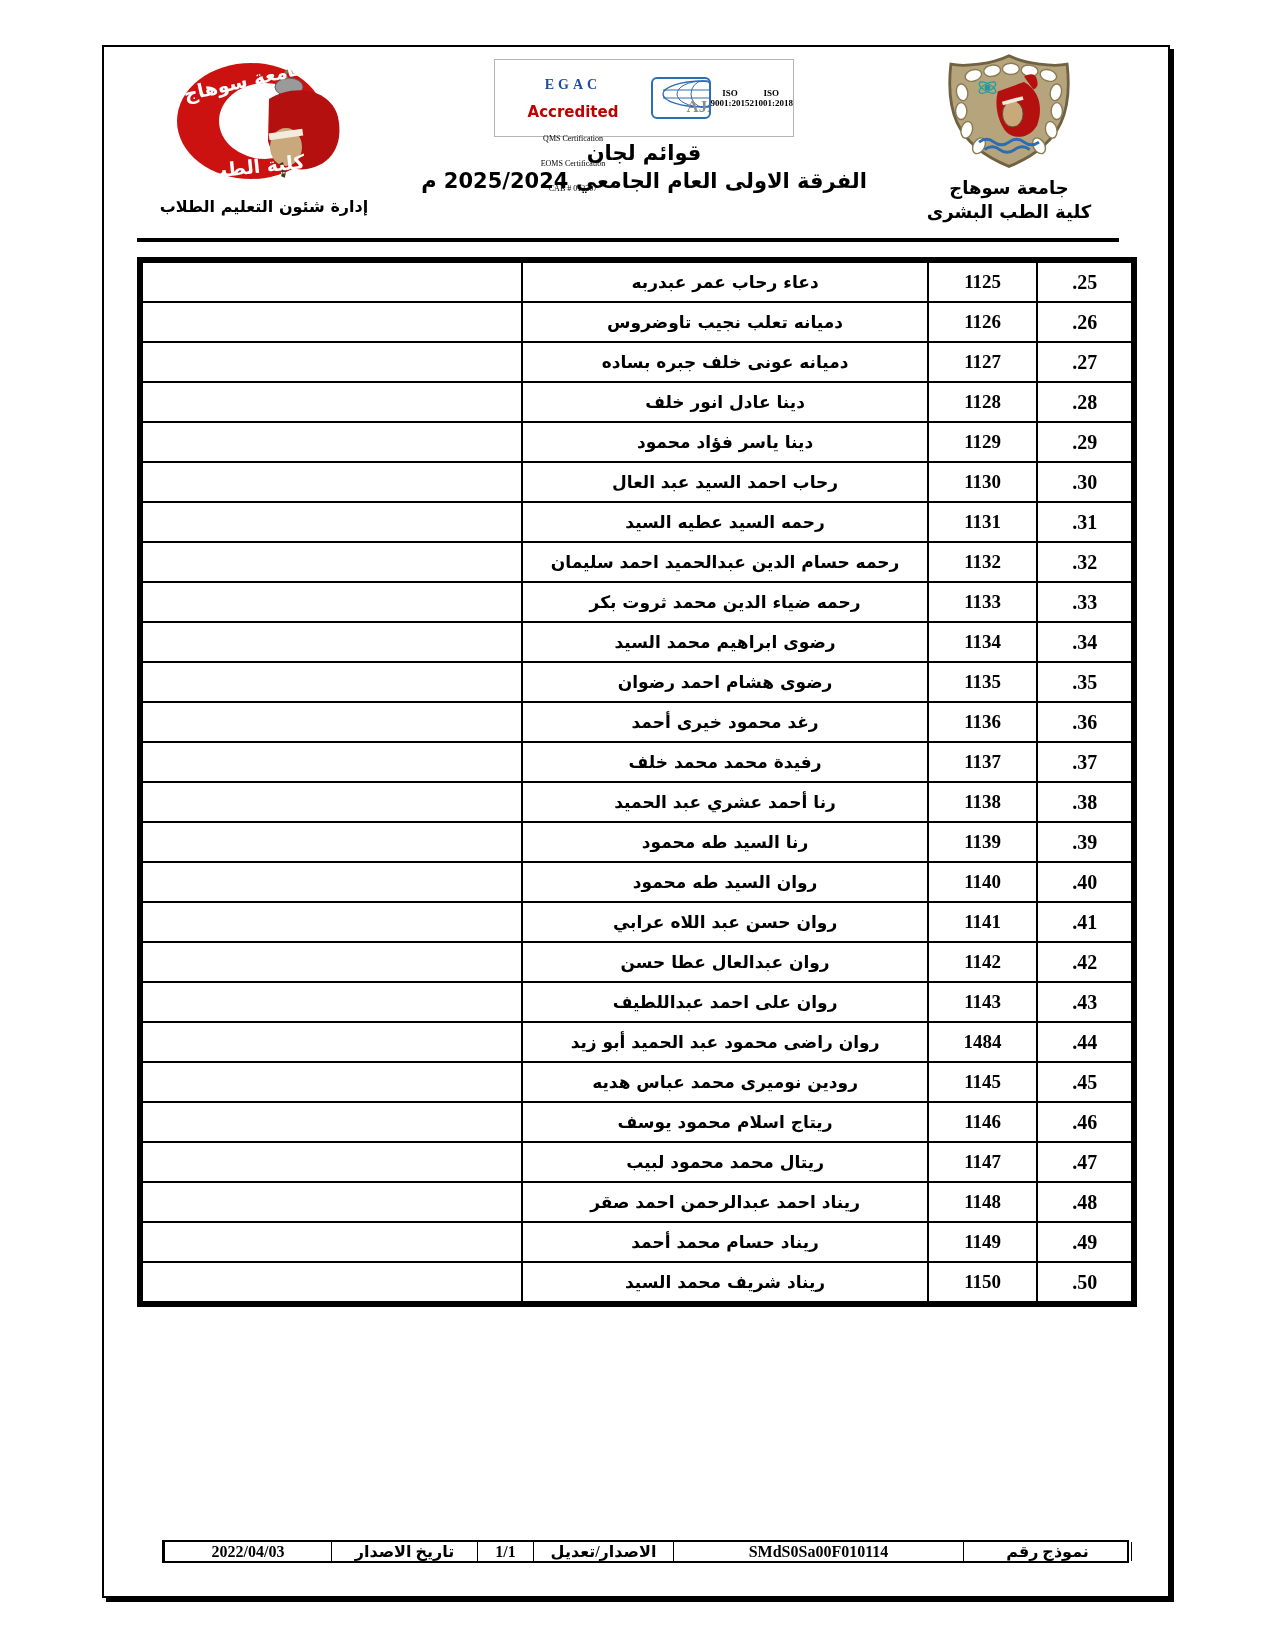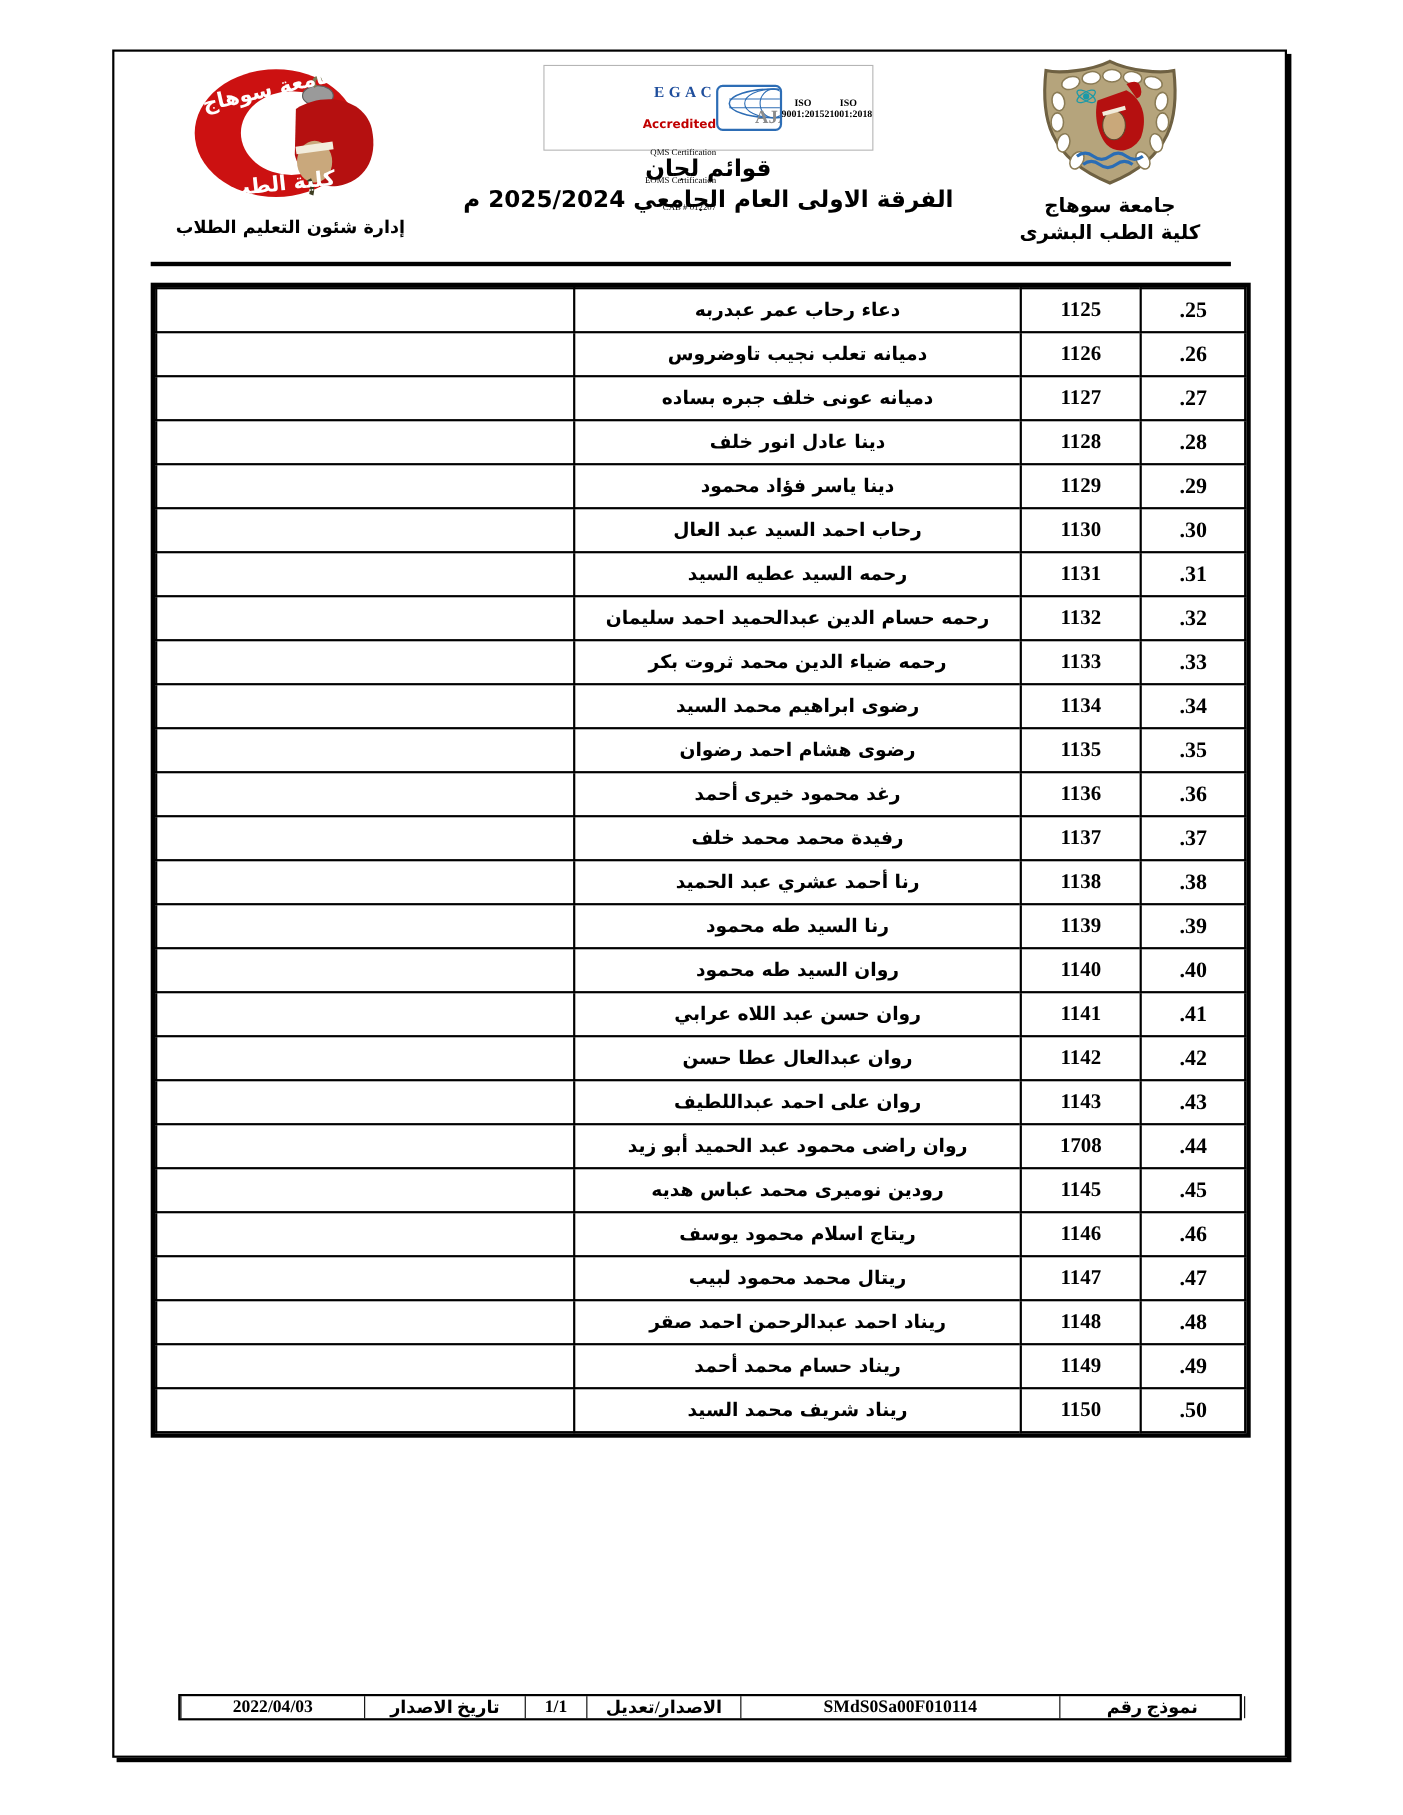--- a/index.html
+++ b/index.html
@@ -10,23 +10,23 @@
 
   
   .hdr-left  { position:absolute; left:20px;  top:10px; width:280px; text-align:center; }
   .hdr-center{ position:absolute; left:240px; top:10px; width:600px; text-align:center; }
   .hdr-right { position:absolute; left:800px; top:5px;  width:210px; text-align:center; }
   .caption   { font-weight:bold; font-size:16px; margin-top:4px; }
   .uni-line  { font-weight:bold; font-size:18px; line-height:24px; }
 
   .cert-box { width:300px; height:78px; margin:2px auto 4px auto; border:1px solid #b5b5b5;
     display:flex; align-items:stretch; background:#fff; }
-  .egac-block { width:158px; display:flex; flex-direction:column; align-items:flex-end; padding-top:2px;gap:16px; }
+  .egac-block { width:158px; display:flex; flex-direction:column; align-items:center; padding-top:2px;gap:16px; }
   .egac-name { color:#1f4e9c; font-weight:bold; font-size:14px; letter-spacing:4px; line-height:13px; font-family:"Liberation Serif", serif; }
-  .egac-accr { color:#c00000; font-weight:bold; font-size:11px; line-height:11px; }
+  .egac-accr { color:#c00000; font-weight:bold; font-size:15px; line-height:11px; }
   .egac-line { font-weight:normal; font-size:8px; line-height:9px; font-family:"Liberation Serif", serif; }
   .aja-block { width:142px; display:flex; align-items:center; justify-content:center; }
   .aja-box { width:104px; height:42px; border:2px solid #2d6db5; border-radius:6px; position:relative; overflow:hidden; }
   .iso-line { font-weight:bold; font-size:9px; line-height:10px; font-family:"Liberation Serif", serif; }
 
   .title1 { font-weight:bold; font-size:21px; margin-top:2px; direction:rtl; }
   .title2 { font-weight:bold; font-size:21px; margin-top:4px; direction:rtl; }
 
   .hdr-rule { position:absolute; left:33px; top:191px; width:982px; height:4px; background:#000; }
 
@@ -273,21 +273,21 @@
 
           <tr>
             <td class="col-index">43.</td>
             <td class="col-code">1143</td>
             <td class="col-name">روان على احمد عبداللطيف</td>
             <td class="col-empty"></td>
           </tr>
 
           <tr>
             <td class="col-index">44.</td>
-            <td class="col-code">1708</td>
+            <td class="col-code">1484</td>
             <td class="col-name">روان راضى محمود عبد الحميد أبو زيد</td>
             <td class="col-empty"></td>
           </tr>
 
           <tr>
             <td class="col-index">45.</td>
             <td class="col-code">1145</td>
             <td class="col-name">رودين نوميرى محمد عباس هديه</td>
             <td class="col-empty"></td>
           </tr>

